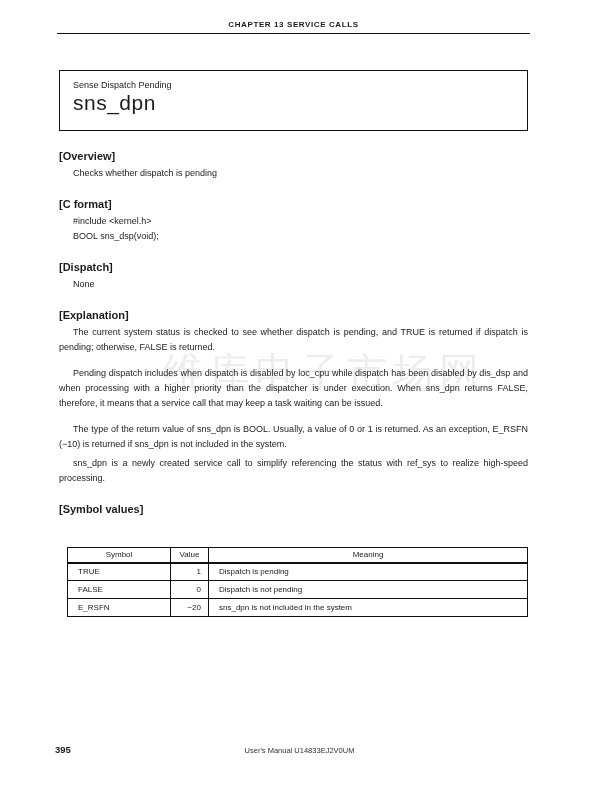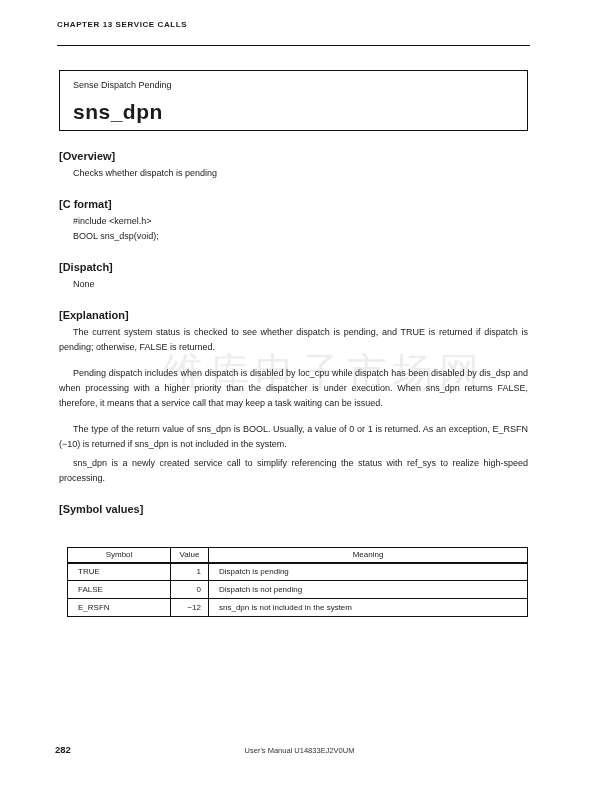--- a/index.html
+++ b/index.html
@@ -25,43 +25,43 @@
     position: absolute;
     left: 59px; top: 0;
     width: 469px;
     z-index: 1;
   }
   
   .running-header {
     position: absolute;
     left: -2px; top: 20px;
     width: 473px;
+    text-align: center;
     font-weight: bold;
     font-size: 8px;
     letter-spacing: 0.6px;
-    padding-bottom: 16px;
+    padding-bottom: 4px;
     border-bottom: 1.5px solid #111;
   }
   
   .title-box {
     position: absolute;
     left: 0; top: 70px;
     width: 469px; height: 61px;
     border: 1.8px solid #111;
     padding: 9px 14px 0 13px;
   }
   .title-box .subtitle {
     text-align: left;
     font-size: 9px;
   }
   .title-box .callname {
     font-size: 21px;
     letter-spacing: 0.5px;
-    margin-top: 10px;
-    font-weight: bold;
+    margin-top: 1px;
   }
   
   .flow { position: absolute; left: 0; top: 150px; width: 469px; }
   .sec-heading {
     font-weight: bold;
     font-size: 11px;
     line-height: 12px;
   }
   .body-text {
     font-size: 9px;
@@ -184,23 +184,23 @@
           <td class="val">1</td>
           <td class="mea">Dispatch is pending</td>
         </tr>
         <tr>
           <td class="sym">FALSE</td>
           <td class="val">0</td>
           <td class="mea">Dispatch is not pending</td>
         </tr>
         <tr>
           <td class="sym">E_RSFN</td>
-          <td class="val">−12</td>
+          <td class="val">−20</td>
           <td class="mea">sns_dpn is not included in the system</td>
         </tr>
       </tbody>
     </table>
 
   </div>
 </div>
 
-<div class="footer-pagenum">282</div>
+<div class="footer-pagenum">395</div>
 <div class="footer-center">User's Manual  U14833EJ2V0UM</div>
 
 </body></html>

